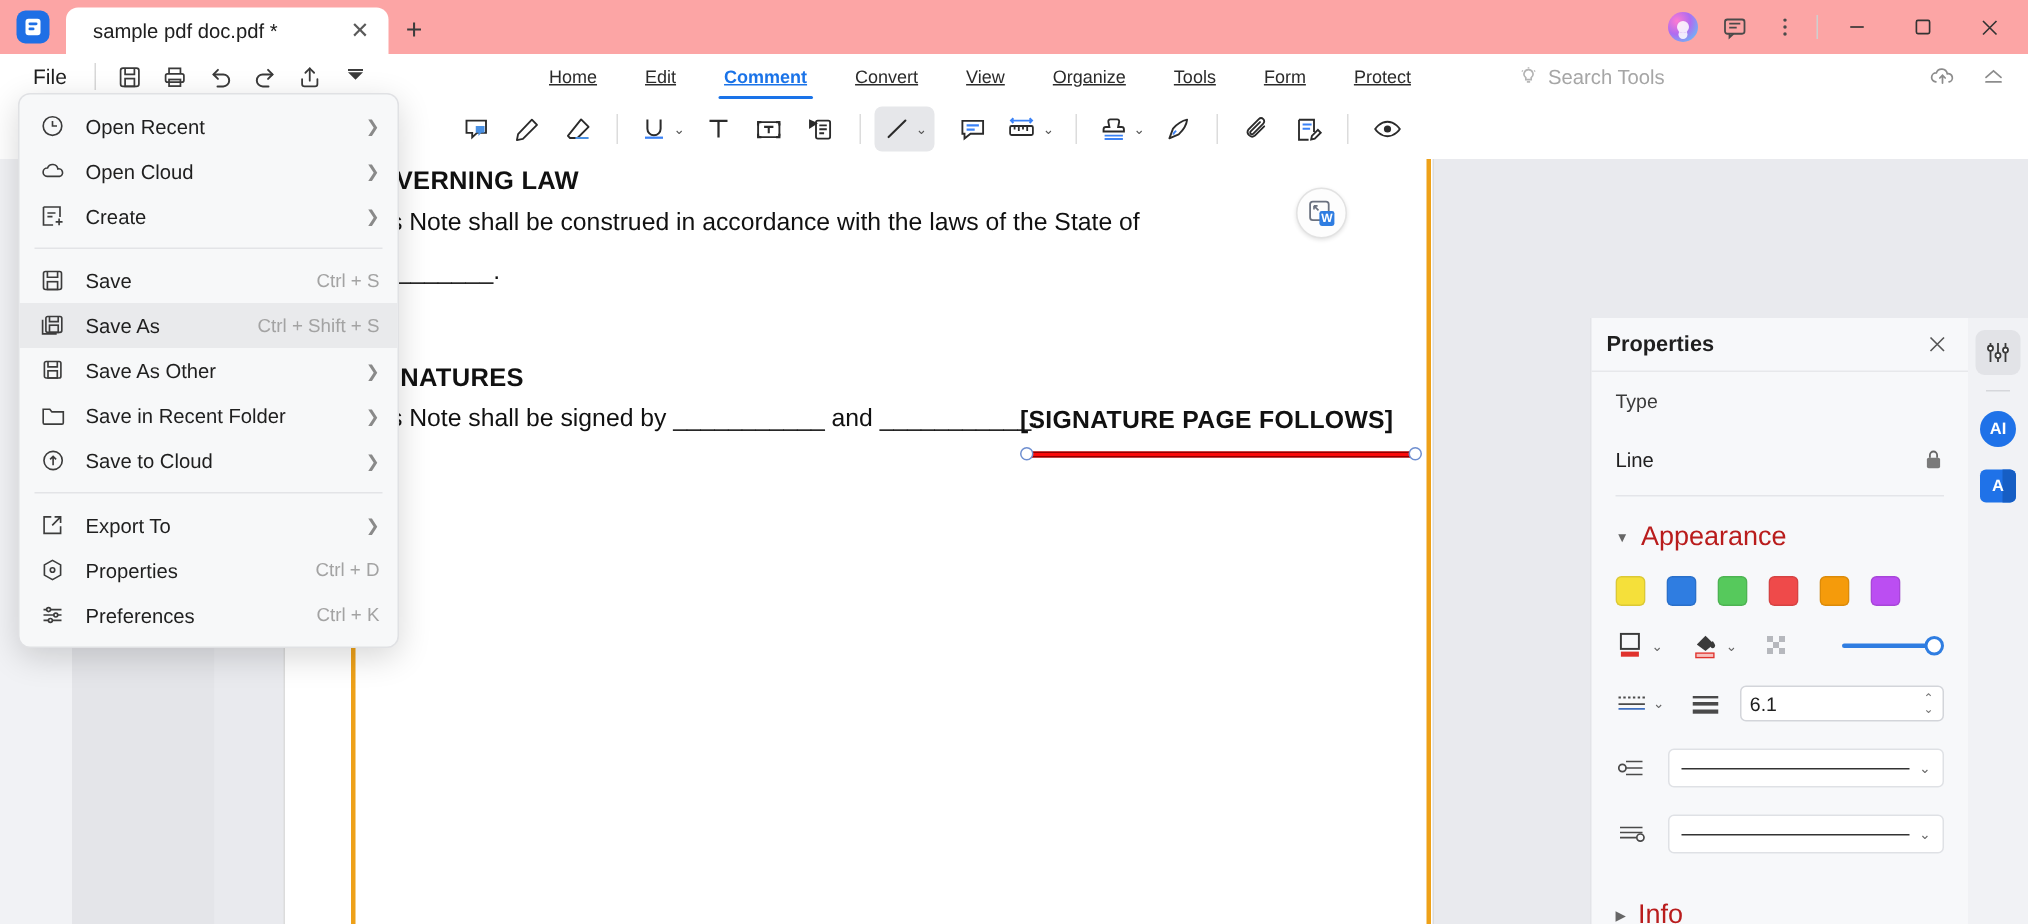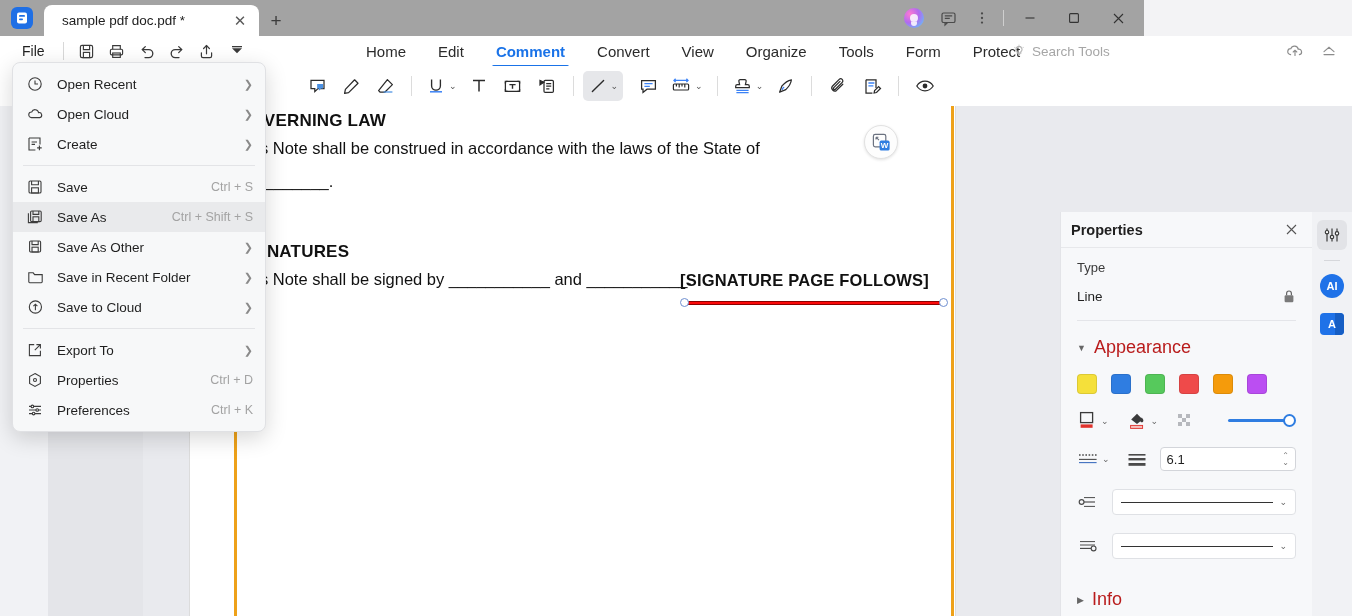--- a/index.html
+++ b/index.html
@@ -7,22 +7,22 @@
   body{
     font-family:"Liberation Sans", sans-serif;
     background:#ffffff;
     color:#1f1f1f;
     -webkit-font-smoothing:antialiased;
   }
   .app{ position:relative; width:1352px; height:616px; background:#f3f3f5; }
 
   
   .titlebar{
-    position:absolute; left:0; top:0; width:1144px; height:36px;
-    background:#a3a3a3;
+    position:absolute; left:0; top:0; width:1352px; height:36px;
+    background:#fca5a5;
     display:flex; align-items:flex-end;
   }
   .logo-box{
     width:44px; height:36px; display:flex; align-items:center; justify-content:center;
   }
   .logo{
     width:22px;height:22px;border-radius:6px;background:#1f6fe5;
     display:flex;align-items:center;justify-content:center;
   }
   .logo svg{display:block;}
@@ -66,21 +66,21 @@
     background:#ffffff; display:flex; align-items:center;
   }
   .file-btn{
     margin-left:14px; font-size:14px; color:#1f1f1f; padding:3px 8px; border-radius:4px;
   }
   .qsep{width:1px;height:18px;background:#d8d8d8;margin:0 8px 0 10px;}
   .q-btn{width:30px;height:26px;display:flex;align-items:center;justify-content:center;color:#3a3a3a;}
   .tabsnav{ margin-left:auto; margin-right:auto; display:flex; align-items:center; gap:0px;
             position:absolute; left:350px; top:0; height:30px;}
   .nav-item{
-    font-size:15px; color:#2b2b2b; padding:5px 16px; position:relative; white-space:nowrap;
+    font-size:12px; color:#2b2b2b; padding:5px 16px; position:relative; white-space:nowrap;text-decoration:underline;
   }
   .nav-item.active{ color:#1a73e8; font-weight:600; }
   .nav-item.active::after{
     content:""; position:absolute; left:12px; right:12px; bottom:-3px; height:2.5px;
     background:#1a73e8; border-radius:2px;
   }
   .search-tools{
     position:absolute; left:1012px; top:0; height:30px; display:flex; align-items:center;
     gap:6px; color:#a6a6a6; font-size:13.5px;
   }
@@ -149,21 +149,21 @@
   }
   .props-head{
     height:36px; display:flex; align-items:center; padding:0 10px 0 10px;
     border-bottom:1px solid #e7e8eb;
   }
   .props-title{ font-size:14.5px; font-weight:600; color:#1f1f1f; }
   .props-close{ margin-left:auto; color:#555; font-size:15px; width:22px;height:22px;
                 display:flex;align-items:center;justify-content:center;}
   .props-body{ padding:12px 16px; }
   .lbl{ font-size:13px; color:#3a3a3a; }
-  .row-type{ margin-top:14px; display:flex; align-items:center; }
+  .row-type{ margin-top:24px; display:flex; align-items:center; }
   .type-val{ font-size:13.5px; color:#1f1f1f; }
   .lock{ margin-left:auto; color:#666; }
   .divline{ height:1px; background:#e4e5e9; margin:16px 0 0 0; }
   .section-head{ display:flex; align-items:center; gap:8px; margin-top:16px; }
   .tri{ font-size:9px; color:#666; }
   .section-title{ font-size:18px; color:#b91c1c; }
   .swatches{ display:flex; gap:14px; margin-top:16px; }
   .sw{ width:20px;height:20px;border-radius:4px; border:1px solid rgba(0,0,0,.10); }
   .ctrl-row{ display:flex; align-items:center; margin-top:16px; }
   .mini{ display:flex; align-items:center; gap:3px; }

